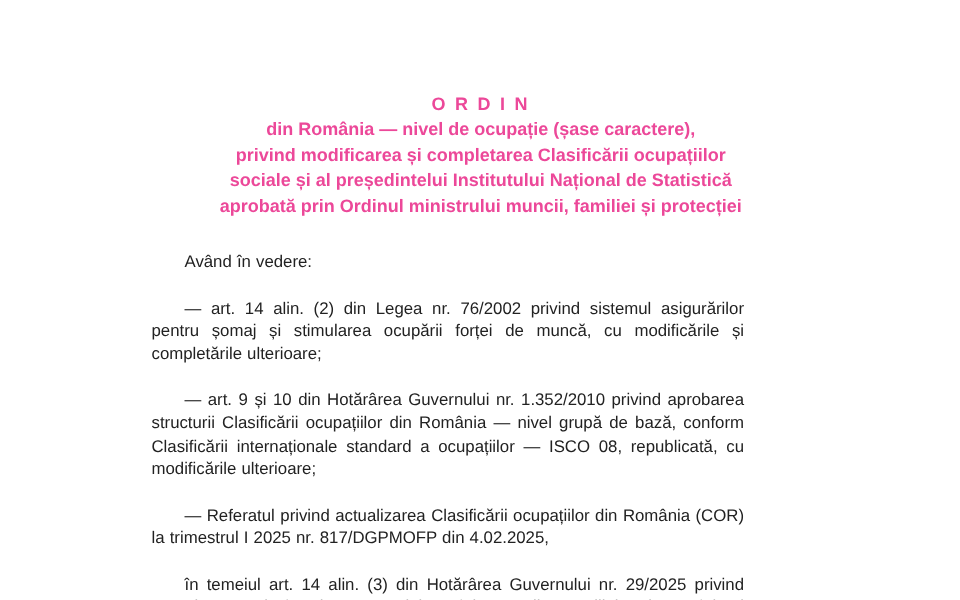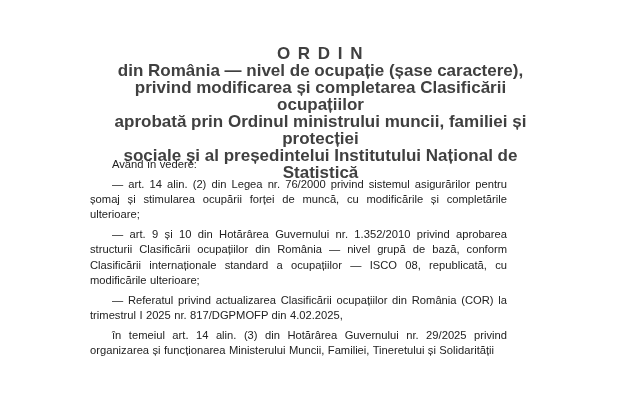--- a/index.html
+++ b/index.html
@@ -10,59 +10,59 @@
     overflow: hidden;
   }
   body {
     position: relative;
     font-family: "Liberation Sans", "DejaVu Sans", sans-serif;
     color: #1a1a1a;
   }
   .doc-title {
     position: absolute;
     left: 107px;
-    top: 45px;
+    top: 61px;
     width: 427px;
     text-align: center;
     font-weight: bold;
-    font-size: 17px;
+    font-size: 12px;
     line-height: 17px;
-    color: #404040;
+    color: #ec4899;
   }
   .doc-title .main-heading {
     letter-spacing: 1.5px;
   }
   .doc-body {
     position: absolute;
     left: 85px;
     top: 152px;
     width: 427px;
     font-size: 11.2px;
     line-height: 15.1px;
     color: #222222;
   }
   .doc-body p {
-    margin: 5px;
+    margin: 16px;
     padding: 0;
     text-align: justify;
     text-indent: 22px;
     hyphens: none;
     word-spacing: 0.3px;
   }
 </style>
 </head>
 <body>
 
 <header class="doc-title">
   <div class="main-heading">O R D I N</div>
   <div>din România — nivel de ocupație (șase caractere),</div>
   <div>privind modificarea și completarea Clasificării ocupațiilor</div>
+  <div>sociale și al președintelui Institutului Național de Statistică</div>
   <div>aprobată prin Ordinul ministrului muncii, familiei și protecției</div>
-  <div>sociale și al președintelui Institutului Național de Statistică</div>
 </header>
 
 <main class="doc-body">
   <p>Având în vedere:</p>
-  <p>— art. 14 alin. (2) din Legea nr. 76/2000 privind sistemul asigurărilor pentru șomaj și stimularea ocupării forței de muncă, cu modificările și completările ulterioare;</p>
+  <p>— art. 14 alin. (2) din Legea nr. 76/2002 privind sistemul asigurărilor pentru șomaj și stimularea ocupării forței de muncă, cu modificările și completările ulterioare;</p>
   <p>— art. 9 și 10 din Hotărârea Guvernului nr. 1.352/2010 privind aprobarea structurii Clasificării ocupațiilor din România — nivel grupă de bază, conform Clasificării internaționale standard a ocupațiilor — ISCO 08, republicată, cu modificările ulterioare;</p>
   <p>— Referatul privind actualizarea Clasificării ocupațiilor din România (COR) la trimestrul I 2025 nr. 817/DGPMOFP din 4.02.2025,</p>
   <p>în temeiul art. 14 alin. (3) din Hotărârea Guvernului nr. 29/2025 privind organizarea și funcționarea Ministerului Muncii, Familiei, Tineretului și Solidarității</p>
 </main>
 
 </body></html>

